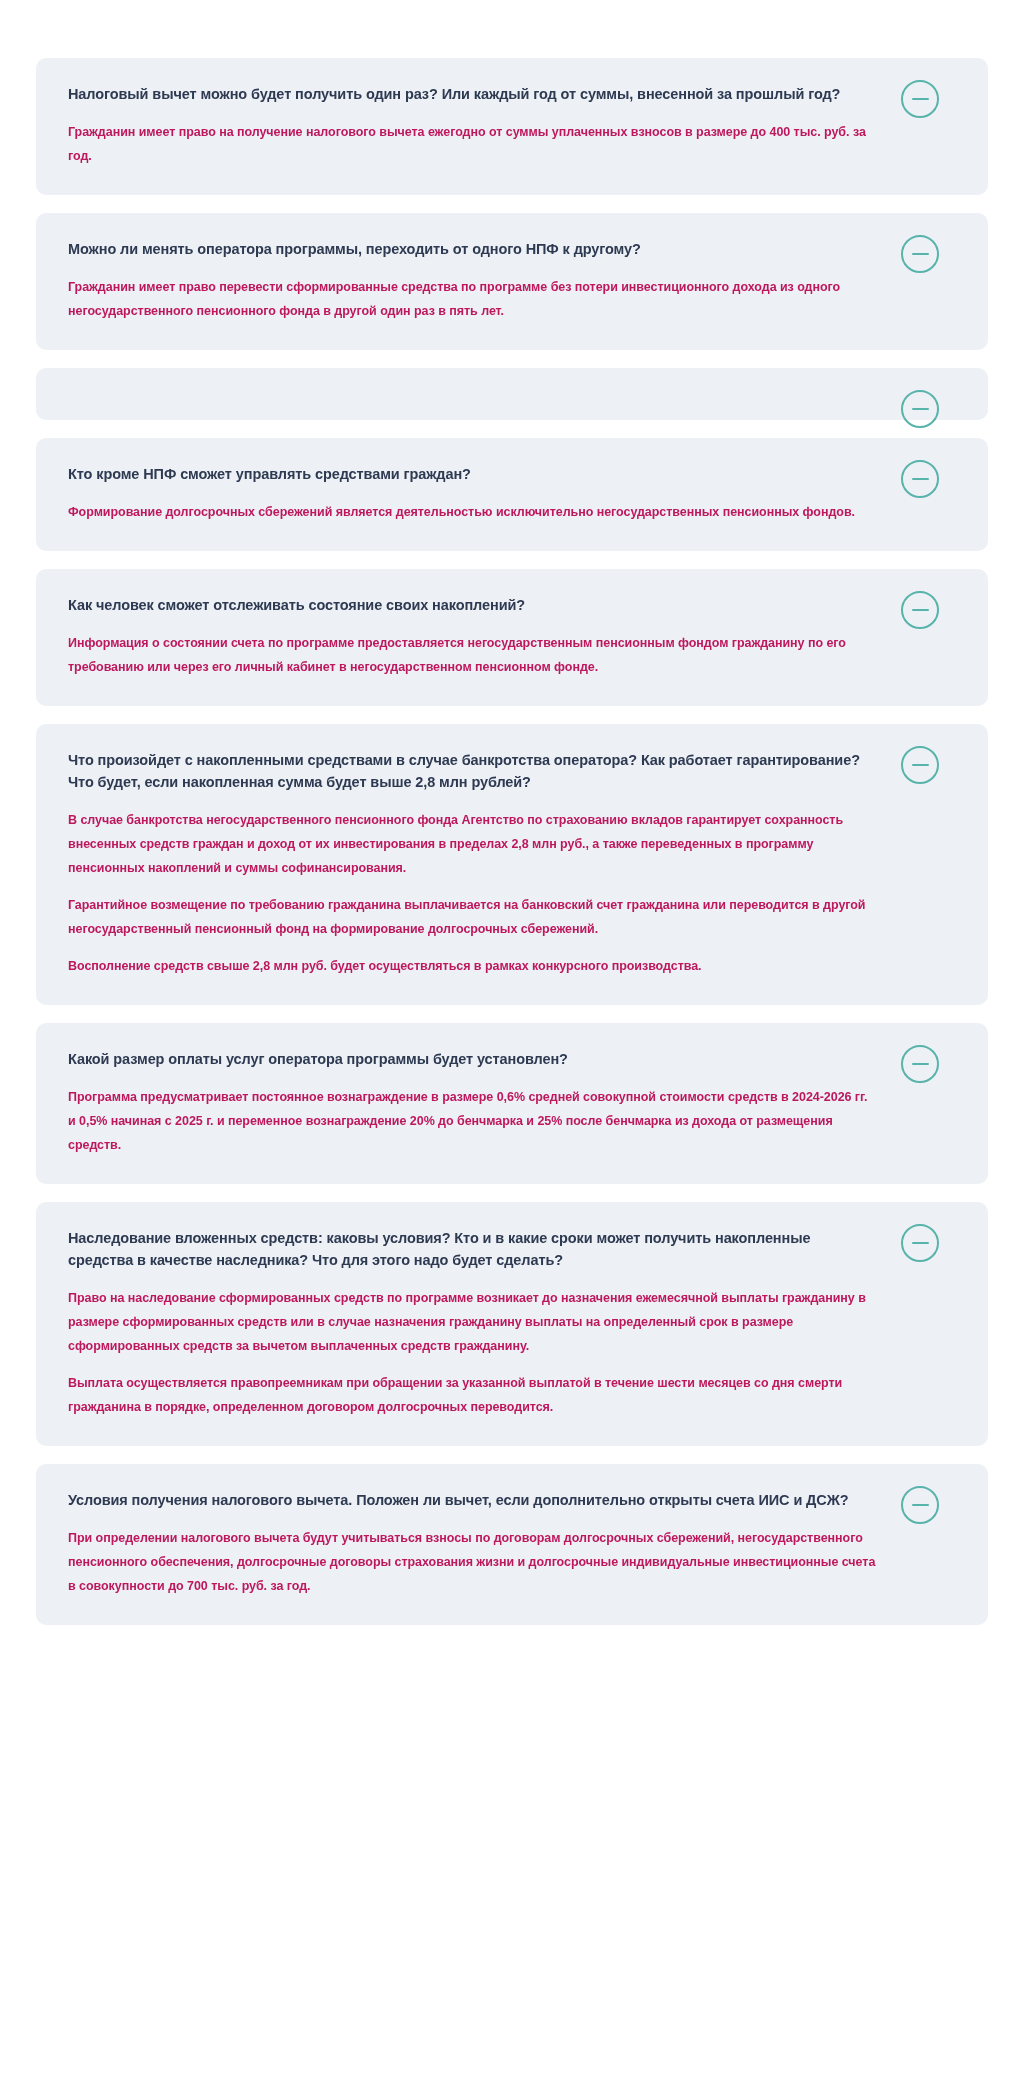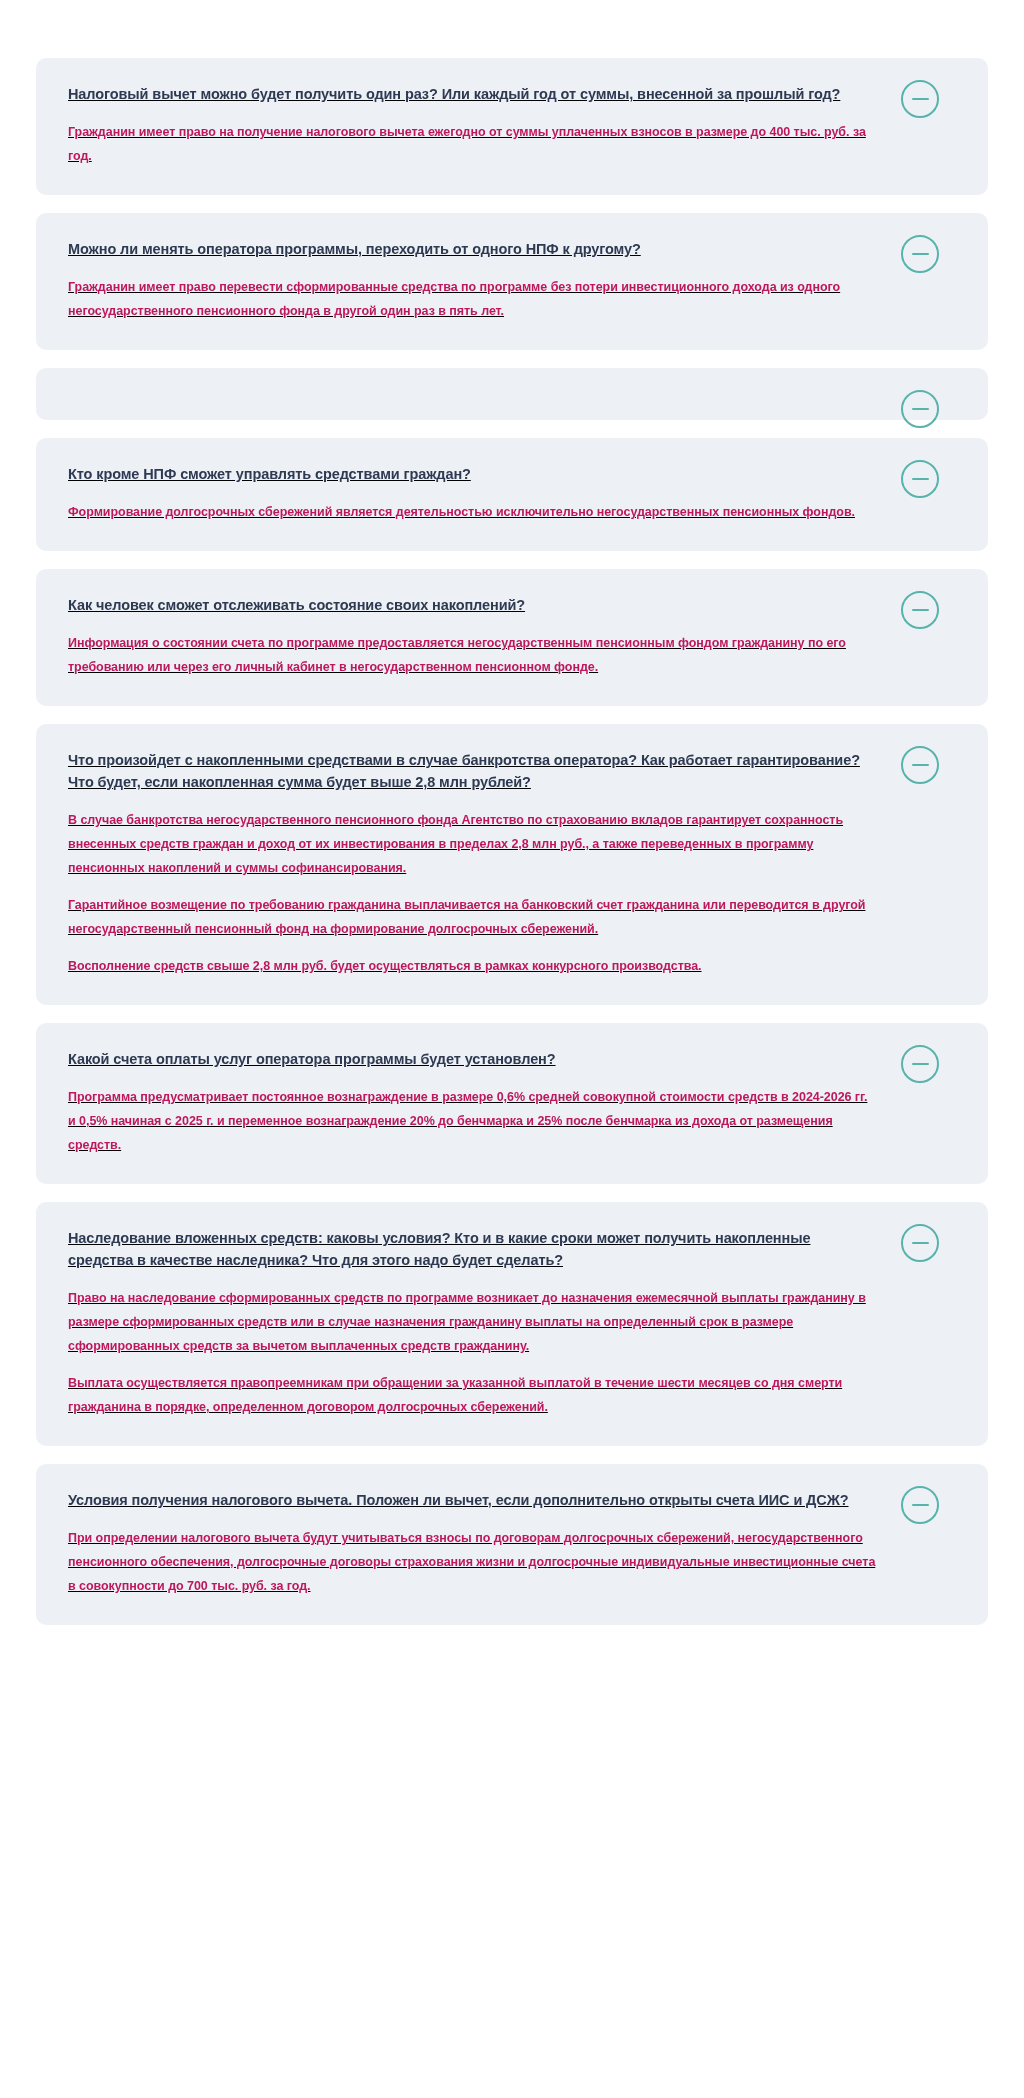--- a/index.html
+++ b/index.html
@@ -18,21 +18,20 @@
     display: flex;
     flex-direction: column;
     gap: 18px;
     padding: 58px 36px 0 36px;
   }
   .card {
     position: relative;
     background: #edf1f6;
     border-radius: 10px;
     padding: 25px 110px 27px 32px;
-    text-decoration: underline;
   }
   .q {
     margin: 0 0 15px 0;
     font-size: 14.5px;
     line-height: 22px;
     font-weight: 700;
     color: #2e3a52;
     letter-spacing: -0.1px;
     max-width: 810px;
   }
@@ -127,33 +126,33 @@
       <p class="a">Гарантийное возмещение по требованию гражданина выплачивается на банковский счет гражданина или переводится в другой негосударственный пенсионный фонд на формирование долгосрочных сбережений.</p>
       <p class="a">Восполнение средств свыше 2,8 млн руб. будет осуществляться в рамках конкурсного производства.</p>
     </div>
     <button class="toggle">
       <span class="minus-line"></span>
     </button>
   </section>
 
   <section class="card">
     <div>
-      <h3 class="q">Какой счета оплаты услуг оператора программы будет установлен?</h3>
+      <h3 class="q">Какой размер оплаты услуг оператора программы будет установлен?</h3>
       <p class="a">Программа предусматривает постоянное вознаграждение в размере 0,6% средней совокупной стоимости средств в 2024-2026 гг. и 0,5% начиная с 2025 г. и переменное вознаграждение 20% до бенчмарка и 25% после бенчмарка из дохода от размещения средств.</p>
     </div>
     <button class="toggle">
       <span class="minus-line"></span>
     </button>
   </section>
 
   <section class="card">
     <div>
       <h3 class="q">Наследование вложенных средств: каковы условия? Кто и в какие сроки может получить накопленные средства в качестве наследника? Что для этого надо будет сделать?</h3>
       <p class="a">Право на наследование сформированных средств по программе возникает до назначения ежемесячной выплаты гражданину в размере сформированных средств или в случае назначения гражданину выплаты на определенный срок в размере сформированных средств за вычетом выплаченных средств гражданину.</p>
-      <p class="a">Выплата осуществляется правопреемникам при обращении за указанной выплатой в течение шести месяцев со дня смерти гражданина в порядке, определенном договором долгосрочных сбережений.</p>
+      <p class="a">Выплата осуществляется правопреемникам при обращении за указанной выплатой в течение шести месяцев со дня смерти гражданина в порядке, определенном договором долгосрочных переводится.</p>
     </div>
     <button class="toggle">
       <span class="minus-line"></span>
     </button>
   </section>
 
   <section class="card">
     <div>
       <h3 class="q">Условия получения налогового вычета. Положен ли вычет, если дополнительно открыты счета ИИС и ДСЖ?</h3>
       <p class="a">При определении налогового вычета будут учитываться взносы по договорам долгосрочных сбережений, негосударственного пенсионного обеспечения, долгосрочные договоры страхования жизни и долгосрочные индивидуальные инвестиционные счета в совокупности до 700 тыс. руб. за год.</p>

